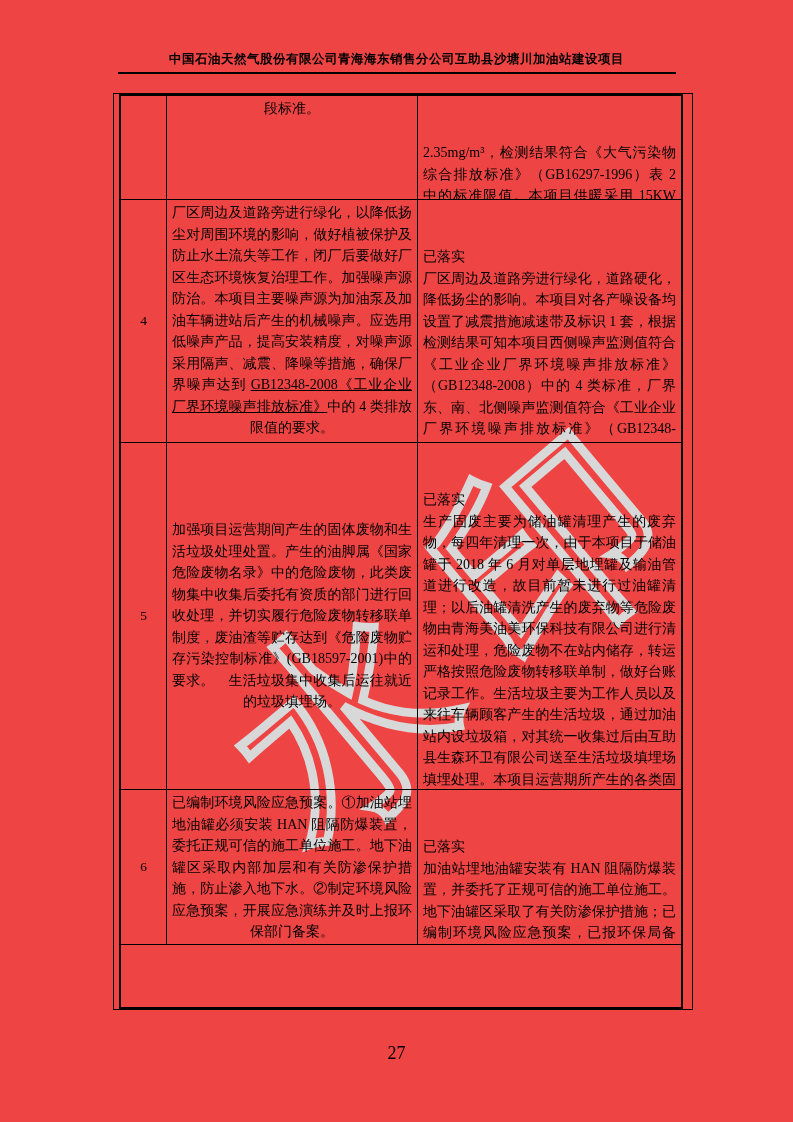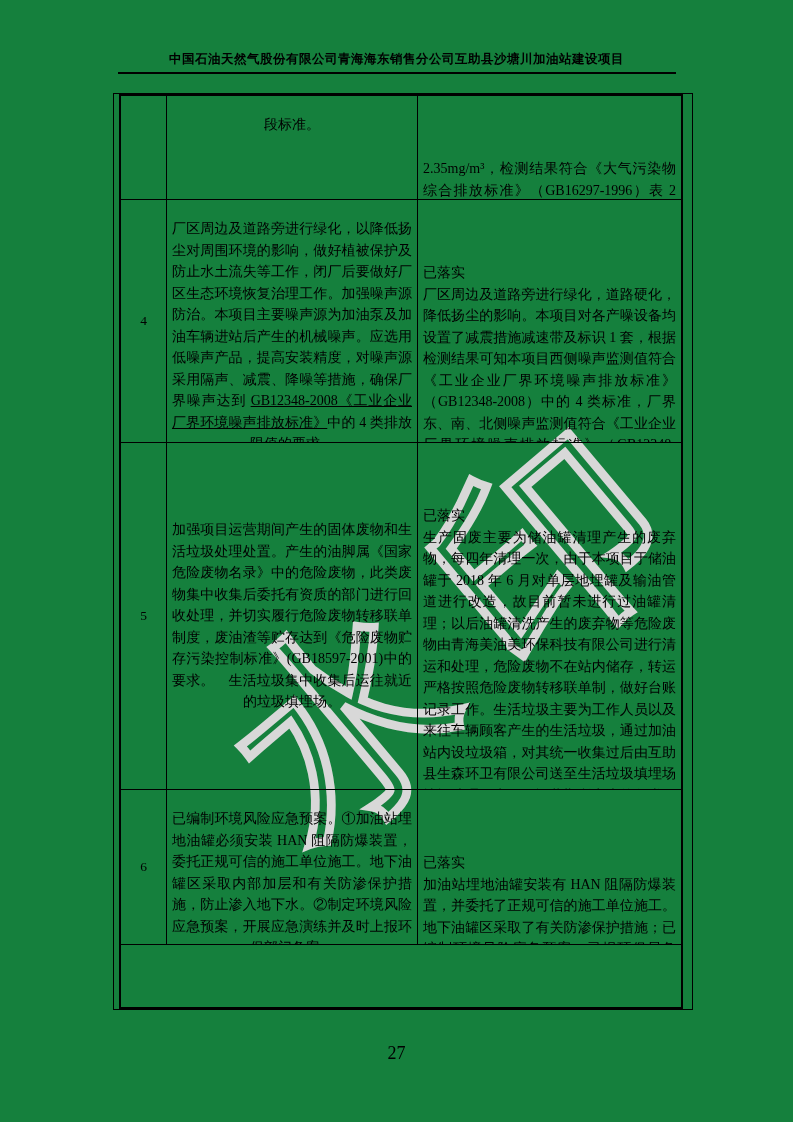--- a/index.html
+++ b/index.html
@@ -1,18 +1,18 @@
 <!DOCTYPE html>
 <html><head>
 <meta charset="utf-8">
 <style>
   * { margin:0; padding:0; box-sizing:border-box; }
   html,body { background:#ffffff; }
   .page {
-    position:relative; width:793px; height:1122px; background:#15803d;
+    position:relative; width:793px; height:1122px; background:#ef4444;
     font-family:"Liberation Serif","DejaVu Serif",serif; color:#000;
     overflow:hidden;
   }
   .doc-title {
     position:absolute; top:51px; left:0; width:100%;
     text-align:center; font-size:12.5px; font-weight:bold;
     font-family:"Liberation Sans","DejaVu Sans",sans-serif;
     letter-spacing:0.5px;
   }
   .header-rule {
@@ -32,21 +32,21 @@
     border:1px solid #000;
   }
   .meas-table {
     position:absolute; left:119px; top:94px; width:564px; height:915px;
     border:2px solid #000;
     display:grid;
     grid-template-columns:46px 251px 1fr;
     grid-template-rows:104px 243px 347px 155px auto;
     font-size:14px; line-height:21.5px;
   }
-  .c { border-right:1px solid #000; border-bottom:1px solid #000; padding:18px 5px; overflow:hidden; }
+  .c { border-right:1px solid #000; border-bottom:1px solid #000; padding:2px 5px; overflow:hidden; }
   .last-col { border-right:none;margin-top:44px; }
   .num { display:flex; align-items:center; justify-content:center; font-size:13.5px; padding:0; }
   .measure { text-align:justify; text-align-last:center; }
   .status  { text-align:justify; text-align-last:left; }
   .vcenter { display:flex; align-items:center; }
   .vcenter > div { width:100%; }
   .bold { font-weight:normal; }
   .u { text-decoration:underline; }
   .empty-row { grid-column:1 / -1; border:none; }
   .page-number {

